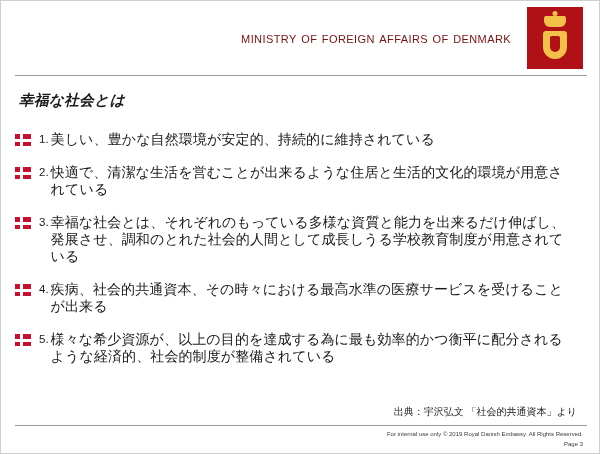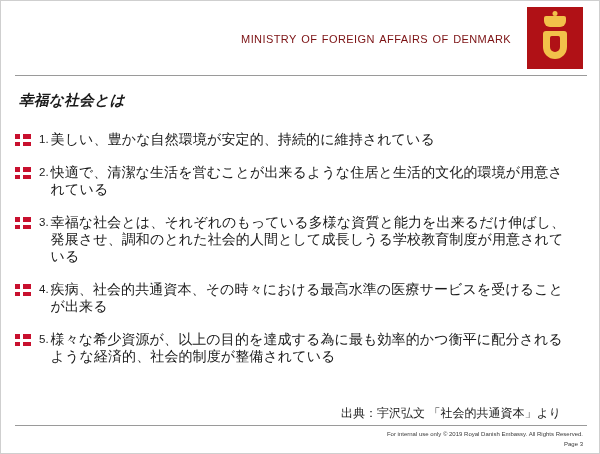--- a/index.html
+++ b/index.html
@@ -182,23 +182,23 @@
     flex: 1 1 auto;
     font-size: 14px;
     color: #1a1a1a;
     line-height: 17px;
     letter-spacing: 0.1px;
   }
 
   
   .source {
     position: absolute;
-    right: 38px;
+    right: 22px;
     top: 404px;
-    font-size: 12px;
+    font-size: 10px;
     color: #1a1a1a;
   }
   .footer-rule {
     position: absolute;
     top: 424px;
     left: 14px;
     width: 572px;
     height: 1px;
     background: #9a9a9a;
   }

